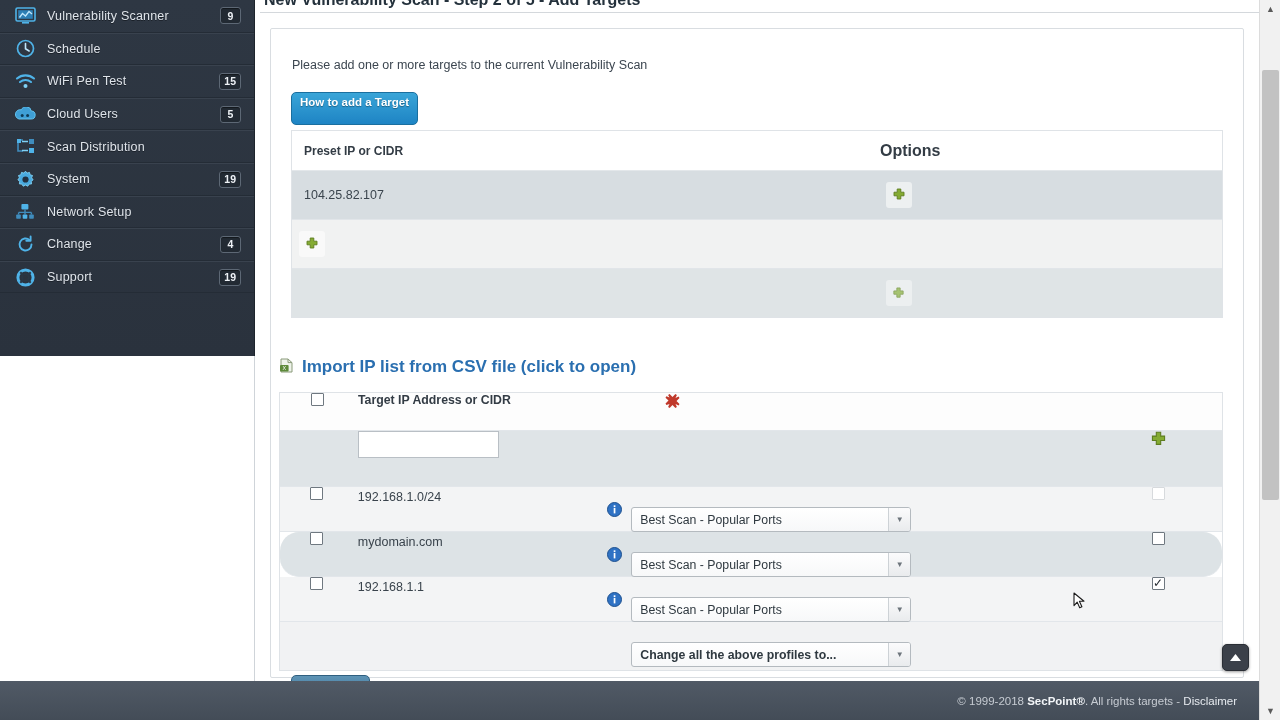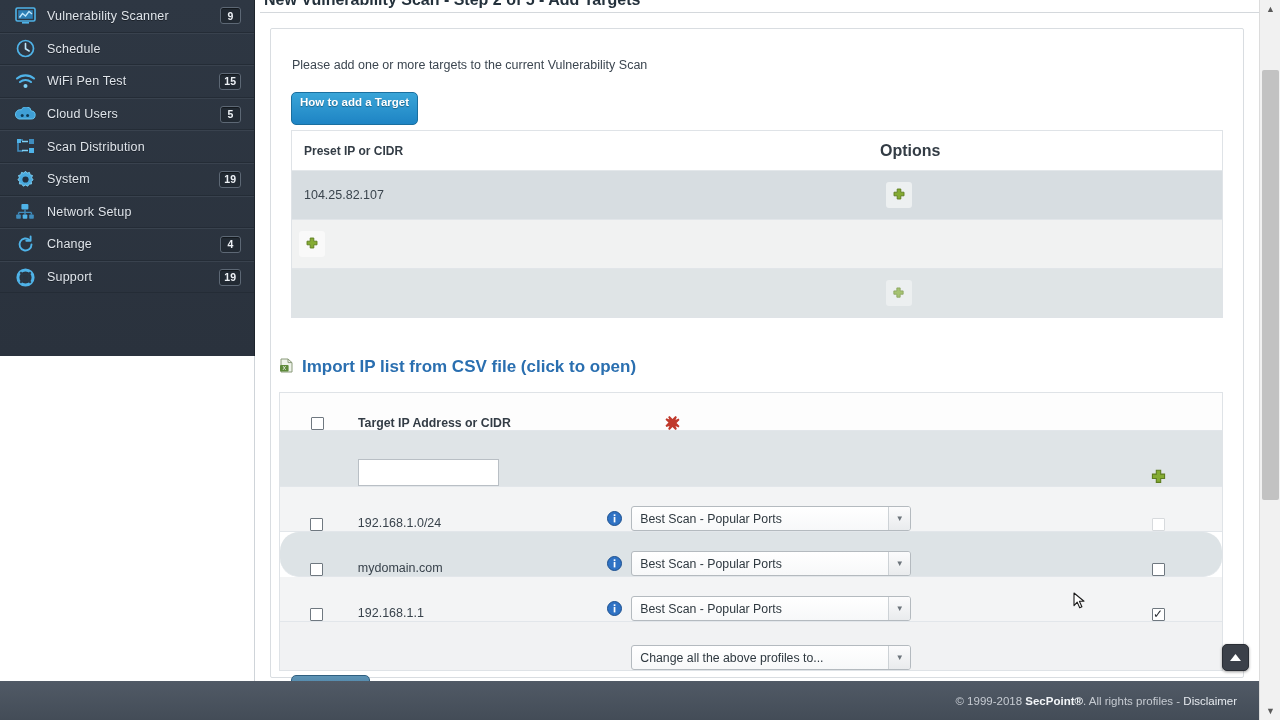--- a/index.html
+++ b/index.html
@@ -139,21 +139,21 @@
     font-size: 17px; color: #2a6fb0; font-weight: bold; cursor: pointer;
   }
 
   
   .target-table {
     position: absolute; left: 8px; top: 363px;
     width: 944px;
     border: 1px solid #dfe3e7;
     background:#fff;
   }
-  .tt-row { display: flex; align-items: flex-end; border-bottom: 1px solid #e2e6ea; }
+  .tt-row { display: flex; align-items: flex-start; border-bottom: 1px solid #e2e6ea; }
   .tt-head { height: 38px; background:#fdfdfd; }
   .tt-head .h { font-size: 12.3px; font-weight: bold; color: #333c45; }
   .col-chk   { width: 74px; display:flex; align-items:center; justify-content:center; }
   .col-ip    { width: 254px; padding-left: 4px; }
   .col-prof  { width: 488px; display: flex; align-items: center; gap: 9px; }
   .col-del   { width: 128px; display:flex; align-items:center; justify-content:center; }
 
   .chk {
     width: 13px; height: 13px;
     border: 1px solid #6f7880;
@@ -180,36 +180,37 @@
 
   .info-ico { width: 15px; height: 15px; flex: 0 0 15px; }
   .select-box {
     position: relative;
     width: 280px; height: 25px;
     border: 1px solid #b4babf;
     border-radius: 3px;
     background: linear-gradient(180deg,#ffffff 0%, #f7f8f9 100%);
     display:flex; align-items:center;
     cursor: pointer;
+    margin-top: 20px;
   }
   .select-box .val {
     flex: 1 1 auto; padding-left: 8px;
     font-size: 12.3px; color: #2f3940;
     white-space: nowrap; overflow: hidden;
   }
   .select-arrow {
     width: 22px; height: 23px;
     border-left: 1px solid #cdd2d6;
     background: linear-gradient(180deg,#fbfbfc 0%, #e9ebed 100%);
     border-radius: 0 2px 2px 0;
     display:flex; align-items:center; justify-content:center;
     font-size: 8px; color: #6d757c;
   }
   .bulk-row { height: 48px; background: #f1f2f3; border-bottom: none; }
-  .bulk-shift { margin-left: 4px; }
+  .bulk-shift { margin-left: 4px; font-weight: bold; }
 
   .delete-btn {
     position: absolute; left: 20px; top: 646px;
     background: linear-gradient(180deg,#5d93b5 0%, #3d7296 100%);
     border: 1px solid #2f5f80;
     border-radius: 5px;
     padding: 5px 12px 5px 9px;
     color: #fff; font-size: 12.5px; font-weight: bold;
     display: flex; align-items: center; gap: 6px;
     text-shadow: 0 1px 1px rgba(0,0,0,.4);
@@ -570,21 +571,21 @@
   </div>
 
   <div class="scrolltop">
     <svg width="13" height="9" viewBox="0 0 13 9">
         <path d="M6.5 1L12 8H1z" fill="#ffffff"></path>
       </svg>
   </div>
 
   <div class="footer">
     <div class="footer-text">
-      <span>© 1999-2018 </span><b>SecPoint®</b><span>. All rights profiles - </span><span class="disc">Disclaimer</span>
+      <span>© 1999-2018 </span><b>SecPoint®</b><span>. All rights targets - </span><span class="disc">Disclaimer</span>
     </div>
   </div>
 
   <div class="scrollbar">
     <div class="sb-btn">▲</div>
     <div class="sb-thumb"></div>
     <div class="sb-btn bottom">▼</div>
   </div>
 
   <div class="cursor">

